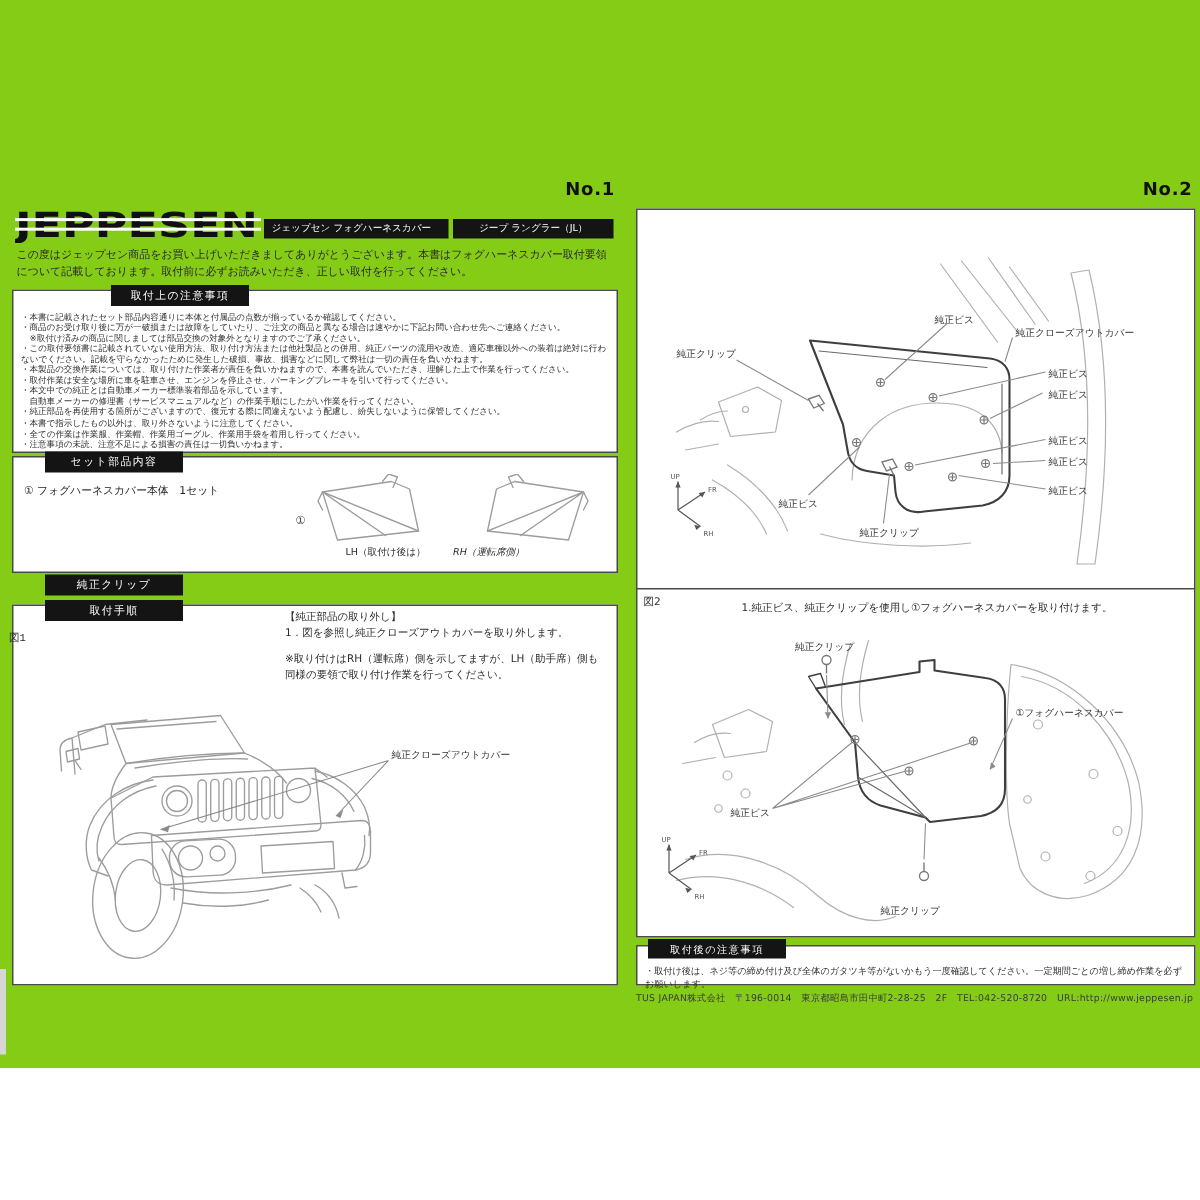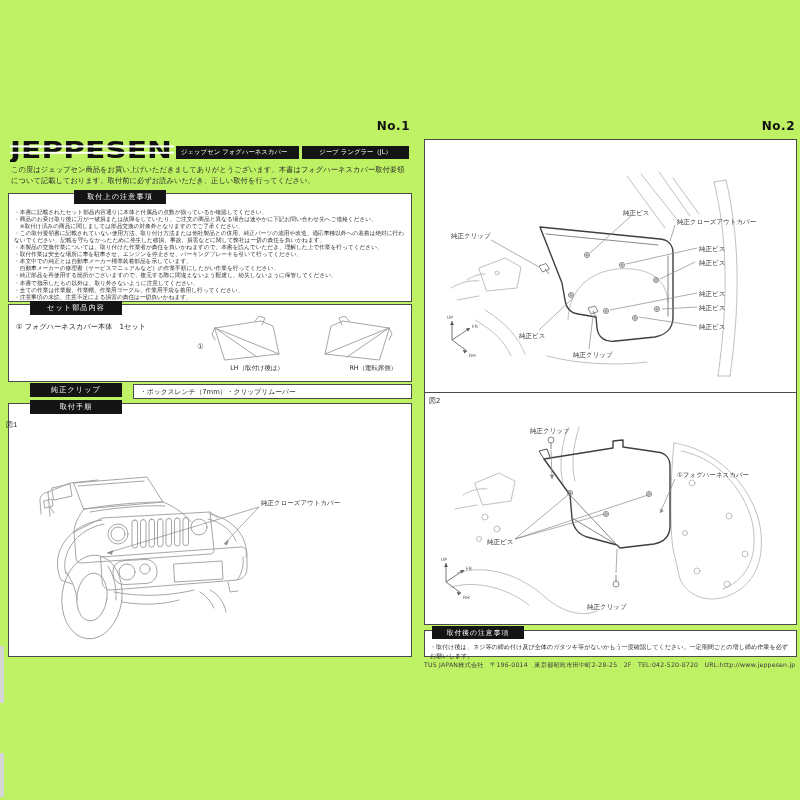--- a/index.html
+++ b/index.html
@@ -1,16 +1,16 @@
 <!DOCTYPE html>
 <html><head>
 <meta charset="utf-8">
 <style>
   html,body{margin:0;padding:0;background:#ffffff;}
-  #canvas{position:relative;width:800px;height:800px;background:#bef264;overflow:hidden;
+  #canvas{position:relative;width:800px;height:712px;background:#84cc16;overflow:hidden;
           font-family:"DejaVu Sans", sans-serif;color:#222;}
   .abs{position:absolute;}
   .pageno{font-weight:bold;font-size:12px;color:#111;text-align:right;letter-spacing:0.5px;}
   .blackbar{background:#141414;color:#fff;display:flex;align-items:center;}
   .seclabel{background:#141414;color:#fff;font-size:7.2px;display:flex;align-items:center;
             justify-content:center;letter-spacing:1px;z-index:3;}
   .secbox{border:1px solid #4a4a4a;background:#fff;}
   .intro{font-size:7.3px;line-height:1.55;color:#2a2a2a;}
   .bullets{font-size:5.7px;line-height:1.16;color:#2e2e2e;}
   .bullets div{margin:0 0 0.5px 0;}
@@ -81,30 +81,33 @@
       <path d="M8,12 L5,18 L8,24"></path>
     </g>
     <g fill="none" stroke="#9c9c9c" stroke-width="0.9" stroke-linejoin="round" stroke-linecap="round">
       <path d="M182,12 L136,5 L124,10 L118,38 L172,44 Z"></path>
       <path d="M142,5 L138,0 L132,2 L135,9"></path>
       <path d="M182,12 L118,38 M182,12 L140,41"></path>
       <path d="M182,12 L185,18 L182,24"></path>
     </g>
   </svg>
   <div class="abs small64" style="left:212px;top:364px;width:90px;text-align:center;">LH（取付け後は）</div>
-  <div class="abs small64" style="left:302px;top:364px;width:95px;text-align:right;">RH（運転席側）</div>
+  <div class="abs small64" style="left:302px;top:364px;width:95px;text-align:left;font-style:italic;">RH（運転席側）</div>
 
   <div class="abs seclabel" style="left:30px;top:383px;width:92px;height:14px;">純正クリップ</div>
-  <div class="abs secbox" style="left:133px;top:384px;width:277px;height:13px;">
-    <div class="small68" style="padding:2px 0 0 6px;">・ボックスレンチ（7mm）・クリップリムーバー</div>
-  </div>
 
   <div class="abs secbox" style="left:8px;top:403px;width:402px;height:252px;"></div>
   <div class="abs seclabel" style="left:30px;top:400px;width:92px;height:14px;">取付手順</div>
   <div class="abs small7" style="left:6px;top:420px;font-family:Liberation Mono, monospace;">図1</div>
+  <div class="abs steptext" style="left:190px;top:406px;width:214px;">
+    <div>【純正部品の取り外し】</div>
+    <div>1．図を参照し純正クローズアウトカバーを取り外します。</div>
+    <div class="notegap"></div>
+    <div>※取り付けはRH（運転席）側を示してますが、LH（助手席）側も同様の要領で取り付け作業を行ってください。</div>
+  </div>
 
   <svg class="abs" style="left:14px;top:462px;" width="348" height="190" viewBox="0 0 348 190">
     <g fill="none" stroke="#9c9c9c" stroke-width="0.9" stroke-linejoin="round" stroke-linecap="round">
 
       <path d="M34,30 L56,21 L84,18 M34,30 L36,54 M34,30 C29,31 26,34 26,38 L27,52"></path>
       <path d="M38,26 L56,22 L58,34 L40,38 Z"></path>
       <path d="M30,39 L38,37 L39,44 L31,46 Z M36,45 L40,51"></path>
 
       <path d="M60,21 L133,15 L149,40 L70,47 Z M64,24 L130,19"></path>
 
@@ -233,20 +236,21 @@
       <path d="M43,158 l-4.3,0.6 l2.5,3 z" fill="#555"></path>
       <path d="M40,181 l-4.2,-1.2 l1.5,3.6 z" fill="#555"></path>
       <text class="axis-label" x="20" y="149">UP</text>
       <text class="axis-label" x="45" y="158">FR</text>
       <text class="axis-label" x="42" y="187">RH</text>
     </g>
   </svg>
 
   <div class="abs secbox" style="left:424px;top:392px;width:371px;height:231px;"></div>
   <div class="abs small7" style="left:429px;top:396px;">図2</div>
+  <div class="abs" style="left:448px;top:400px;width:340px;text-align:center;font-size:7px;color:#2a2a2a;">1.純正ビス、純正クリップを使用し①フォグハーネスカバーを取り付けます。</div>
 
   <svg class="abs" style="left:427px;top:421px;" width="365" height="200" viewBox="0 0 365 200">
     <g fill="none" stroke="#b0b0b0" stroke-width="0.8" stroke-linejoin="round" stroke-linecap="round">
       <path d="M140,8 C134,28 132,46 136,62 M152,6 C146,26 144,44 148,60"></path>
       <path d="M48,62 L72,52 L88,60 L84,80 L56,84 Z M36,74 C44,69 52,67 60,68 M28,88 L50,84"></path>
       <circle cx="58" cy="96" r="3"></circle>
         <circle cx="70" cy="108" r="3"></circle>
         <circle cx="52" cy="118" r="2.5"></circle>
       <path d="M30,152 C62,142 96,156 118,176 C136,192 156,196 170,190 M24,166 C54,158 84,170 102,184"></path>
       <path d="M247,22 C288,28 322,62 332,100 C340,138 328,166 298,176 C278,182 260,174 253,158 L246,128 C243,108 243,60 247,22 Z"></path>

